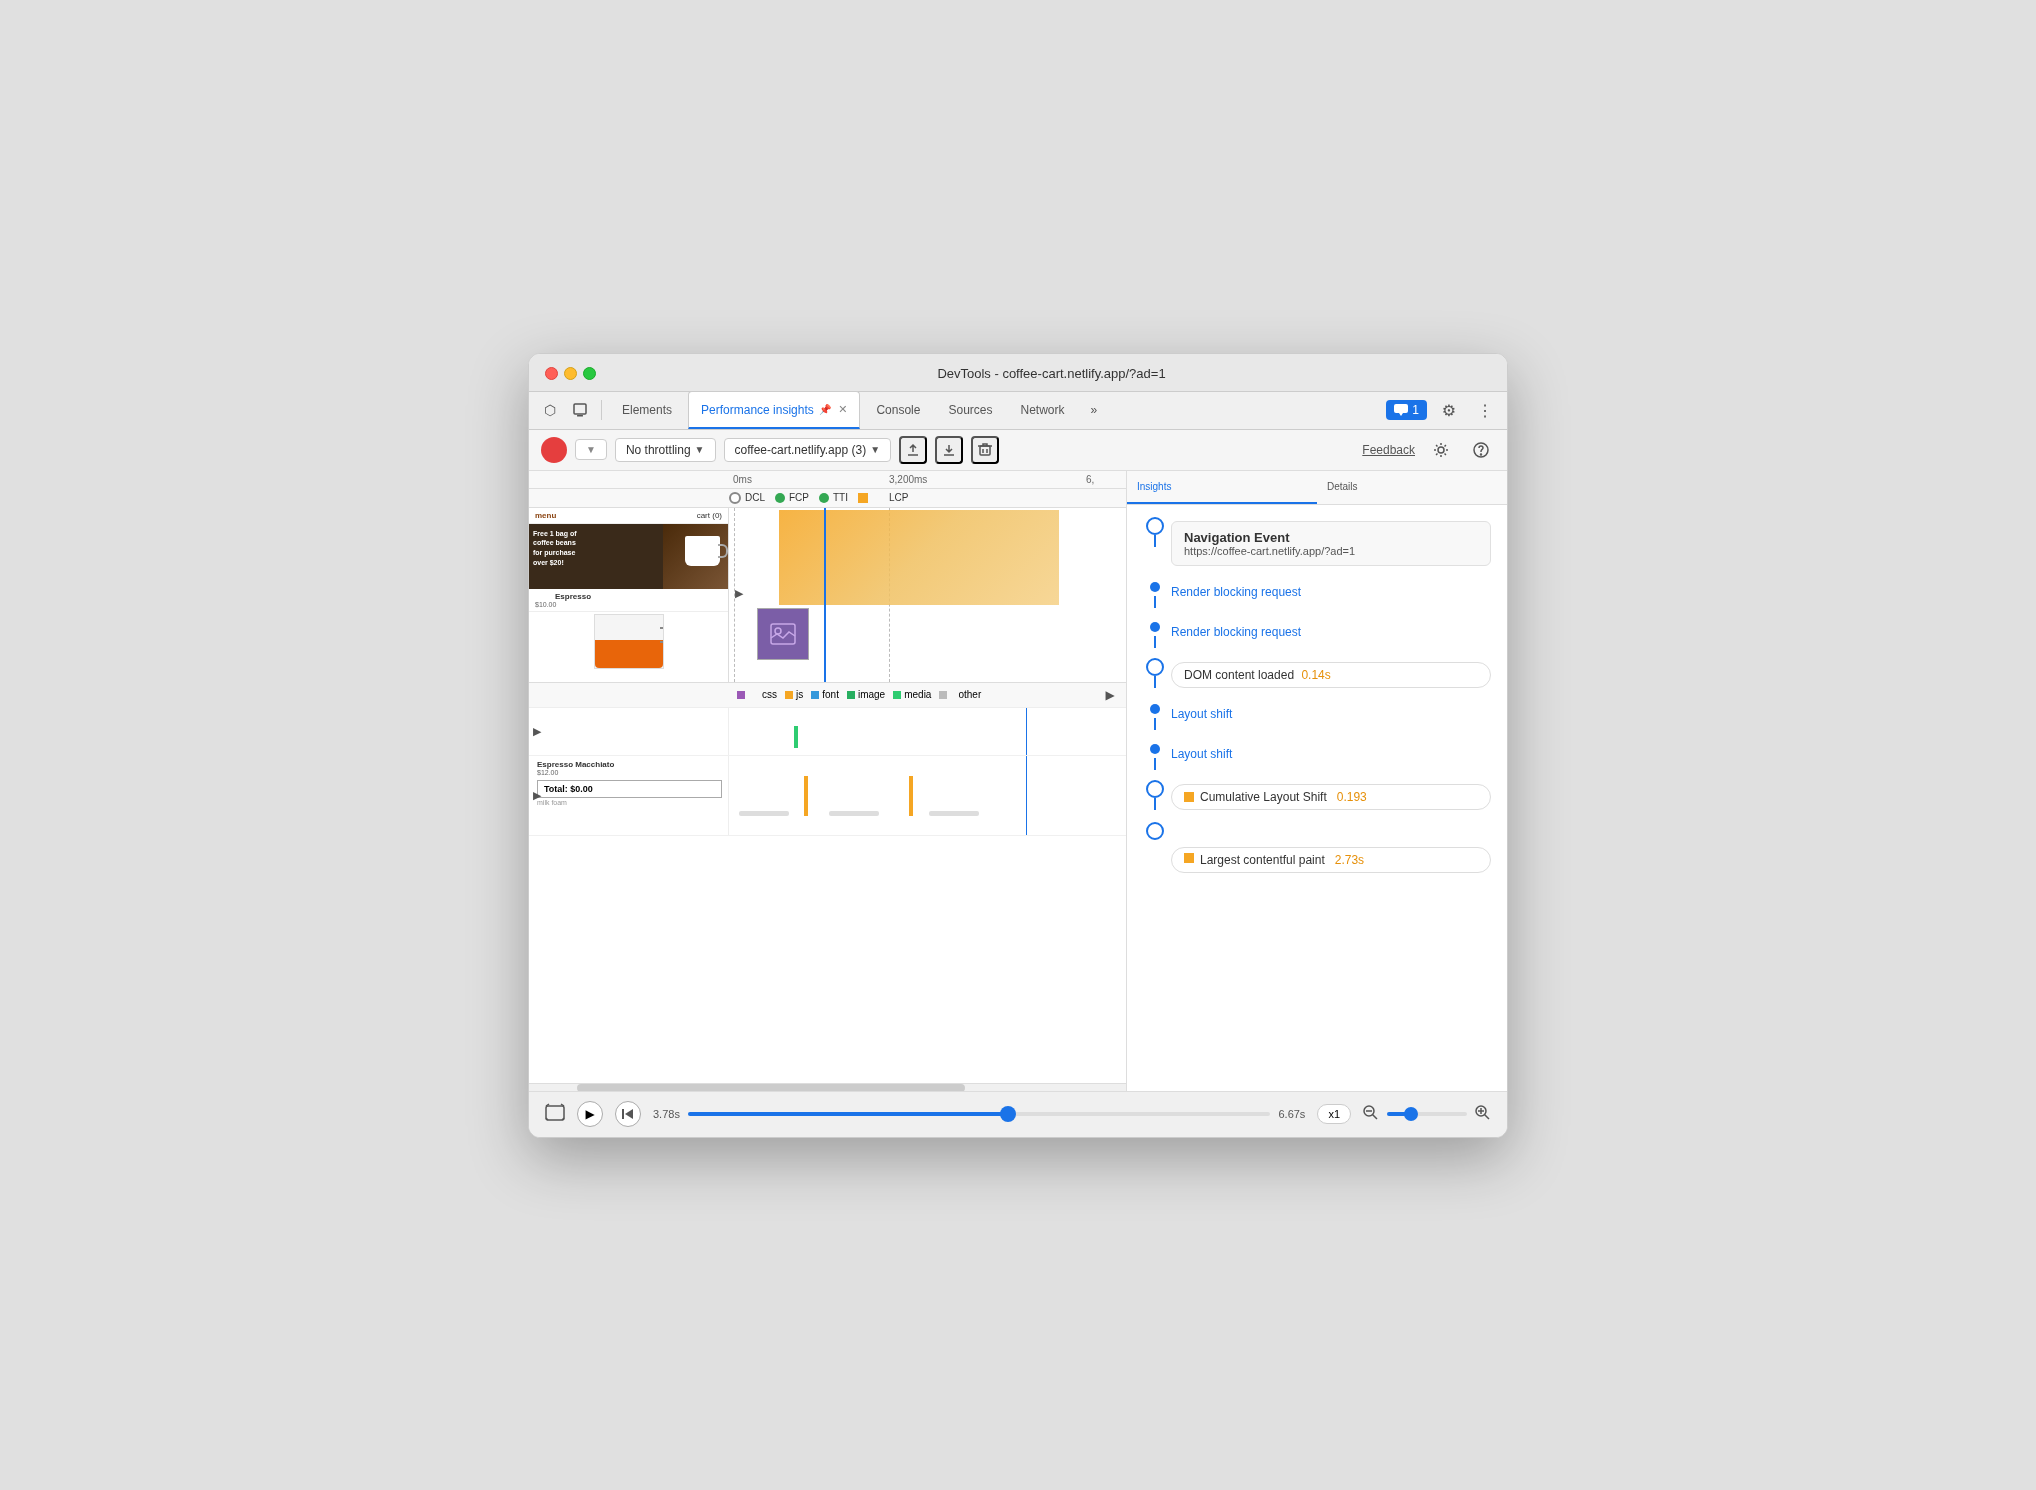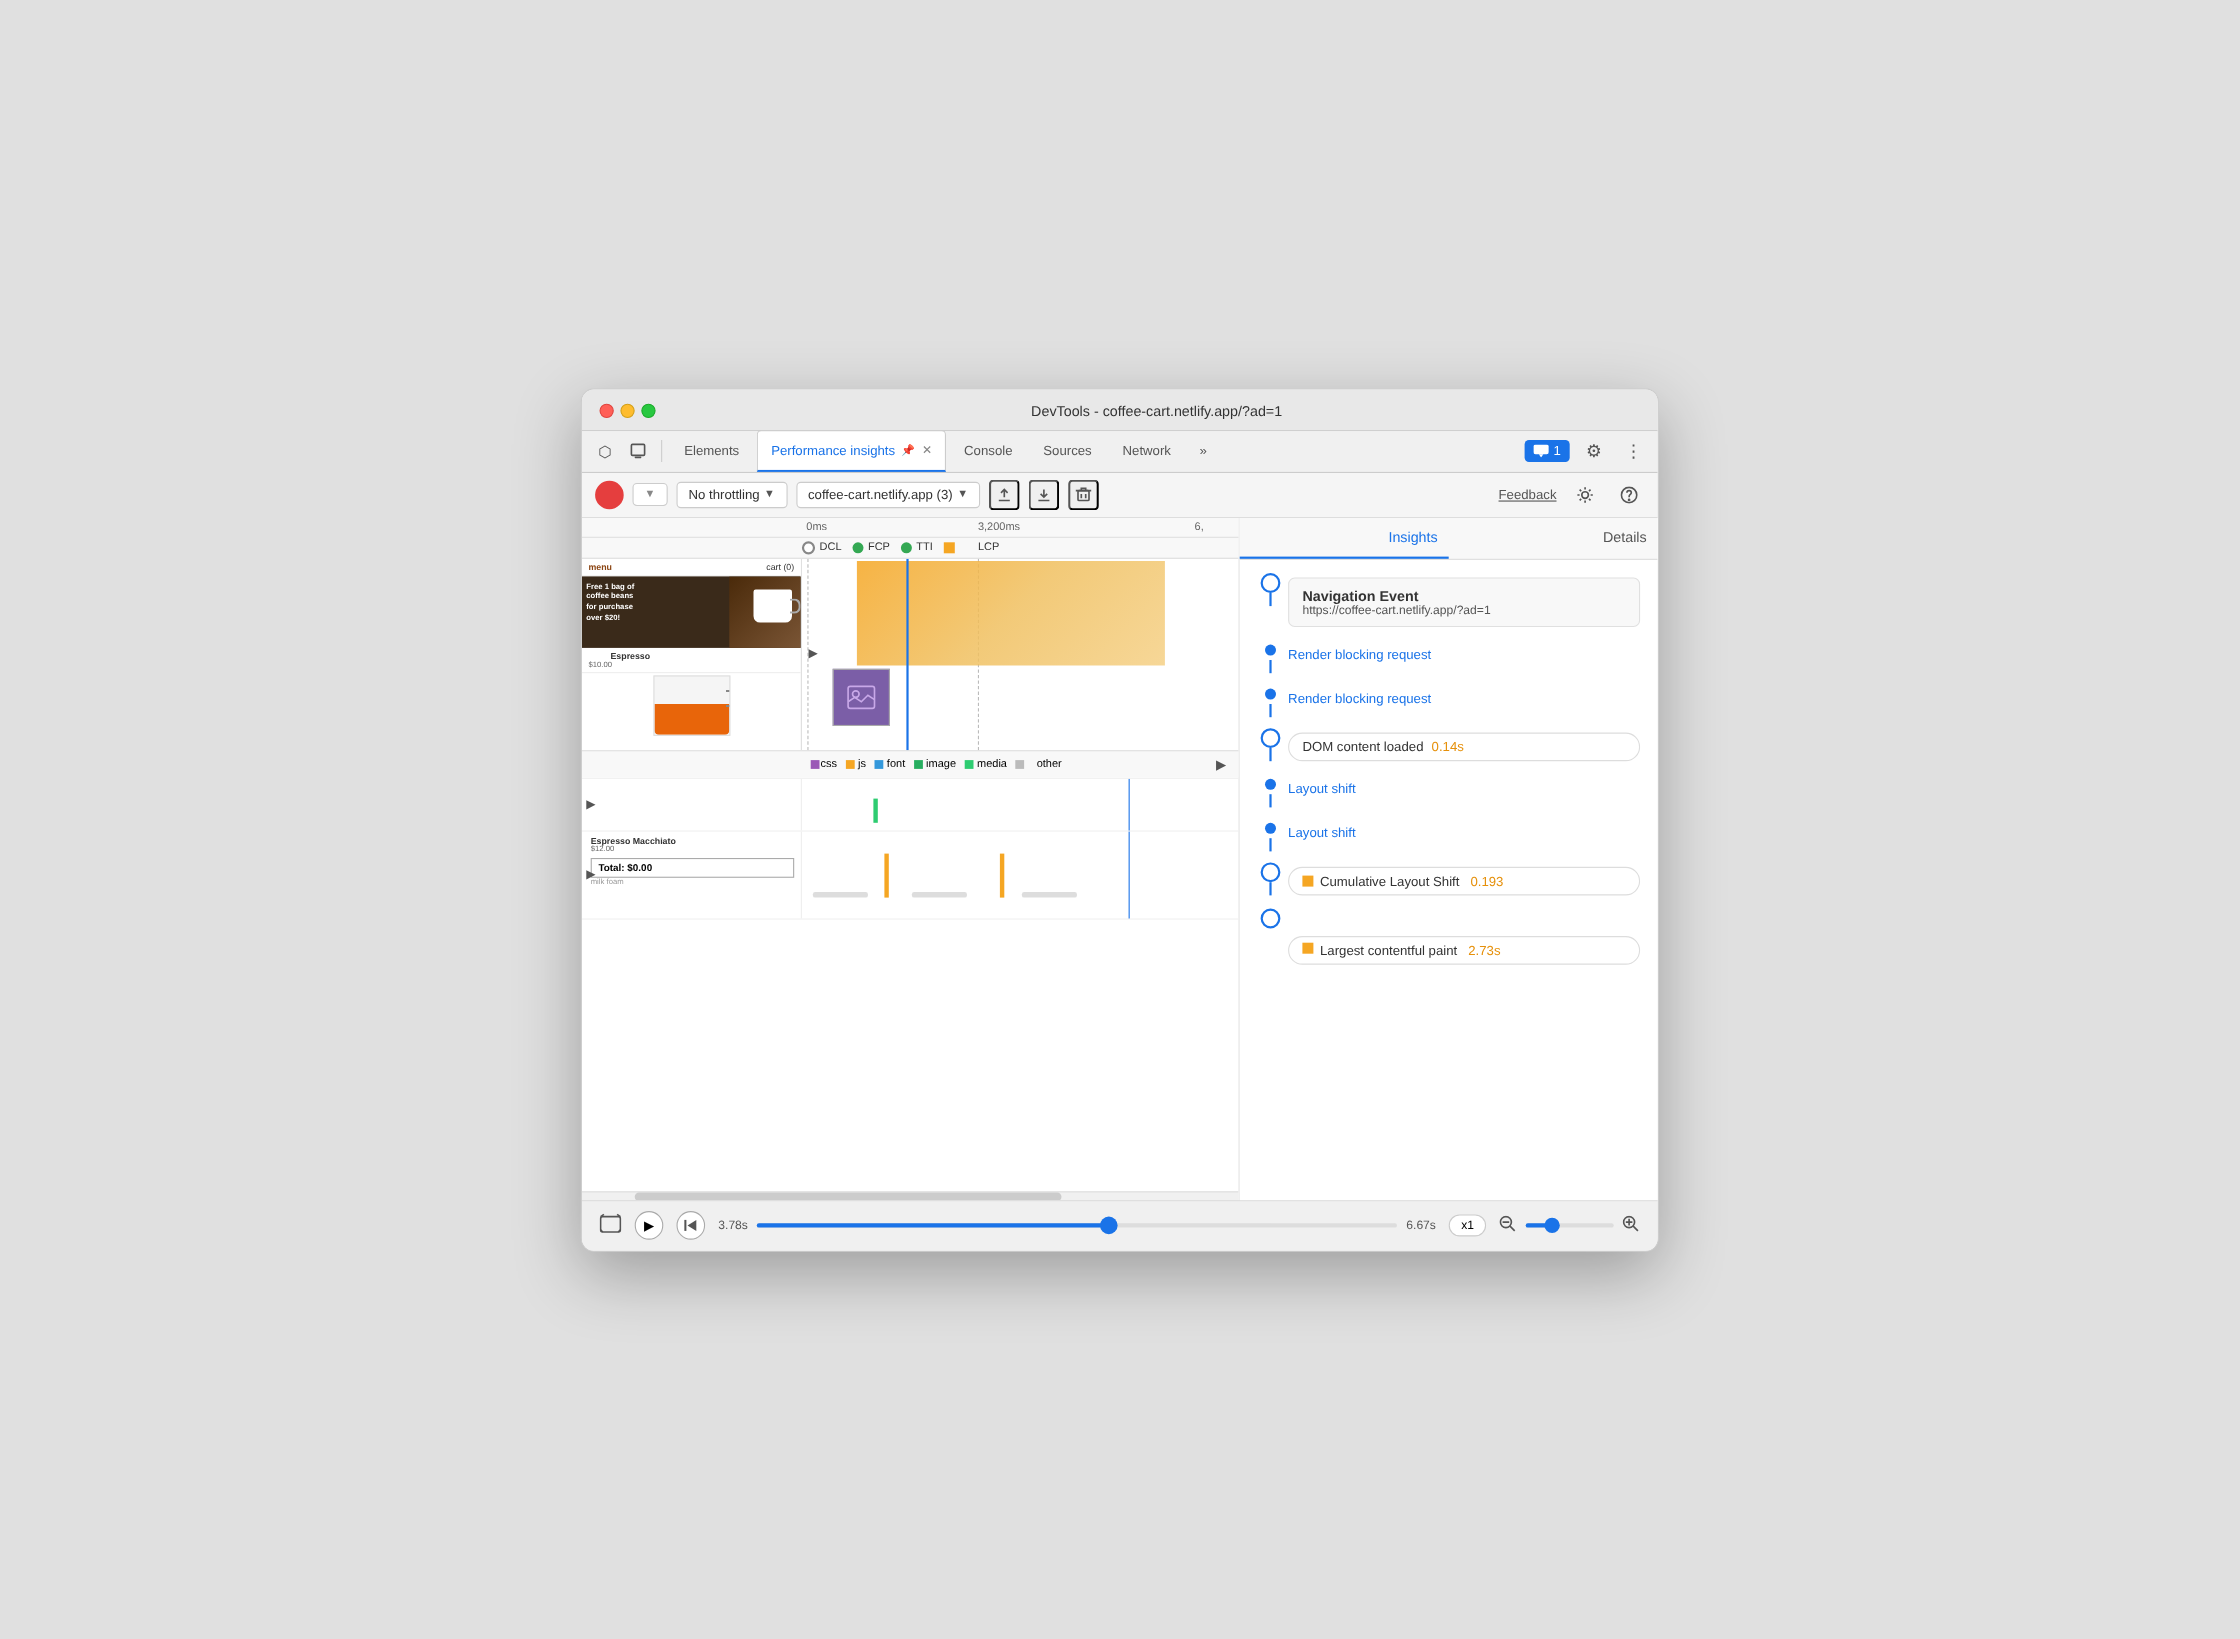--- a/index.html
+++ b/index.html
@@ -176,23 +176,23 @@
       display: flex;
       flex-direction: column;
     }
     .insights-tabs {
       display: flex;
       border-bottom: 1px solid #ddd;
       background: #f8f8f8;
     }
     .insights-tab {
       flex: 1;
-      text-align: right;
+      text-align: left;
       padding: 10px;
-      font-size: 13px;
+      font-size: 10px;
       cursor: pointer;
       color: #555;
     }
     .insights-tab.active {
       color: #1a73e8;
       border-bottom: 2px solid #1a73e8;
       font-weight: 500;
     }
     .insights-content {
       flex: 1;
@@ -556,21 +556,21 @@
         </div>
 
         <div style="position:absolute;left:205px;top:0;width:1px;height:100%;border-left:1px dashed #bbb;z-index:1;"></div>
         <div style="position:absolute;left:360px;top:0;width:1px;height:100%;border-left:1px dashed #bbb;z-index:1;"></div>
 
         <div style="position:absolute;left:295px;top:0;width:2px;height:100%;background:#1a73e8;z-index:10;"></div>
       </div>
 
       <div style="border-bottom:1px solid #eee;">
         <div style="display:flex;align-items:center;gap:8px;padding:4px 8px;padding-left:208px;background:#f8f8f8;font-size:10px;">
-          <div style="display:flex;align-items:center;gap:1px;">
+          <div style="display:flex;align-items:center;gap:17px;">
             <div style="width:8px;height:8px;background:#9b59b6;"></div>
             <span>css</span>
           </div>
           <div style="display:flex;align-items:center;gap:3px;">
             <div style="width:8px;height:8px;background:#f5a623;"></div>
             <span>js</span>
           </div>
           <div style="display:flex;align-items:center;gap:3px;">
             <div style="width:8px;height:8px;background:#3498db;"></div>
             <span>font</span>

